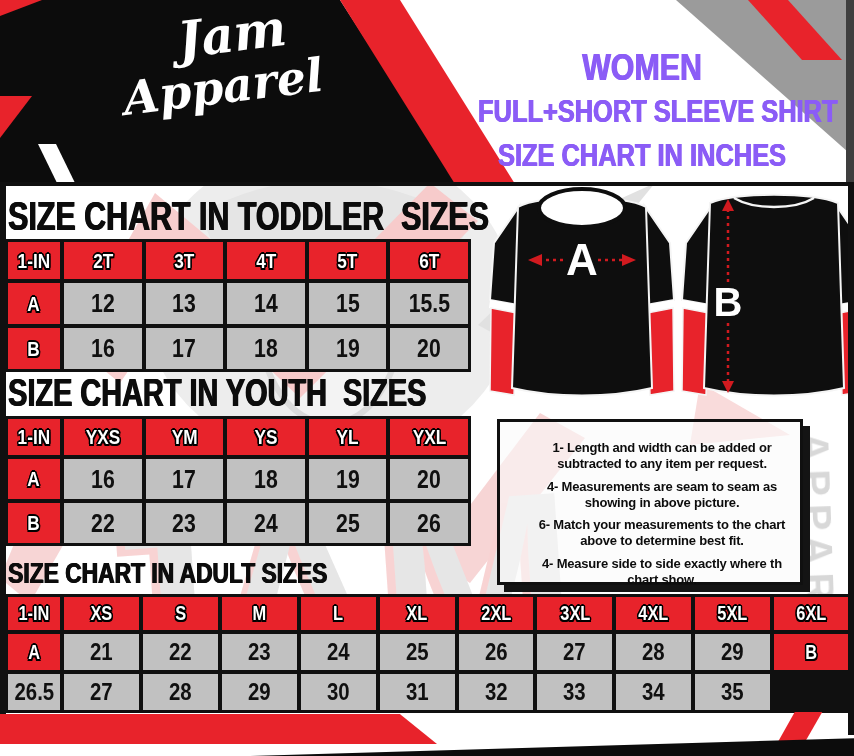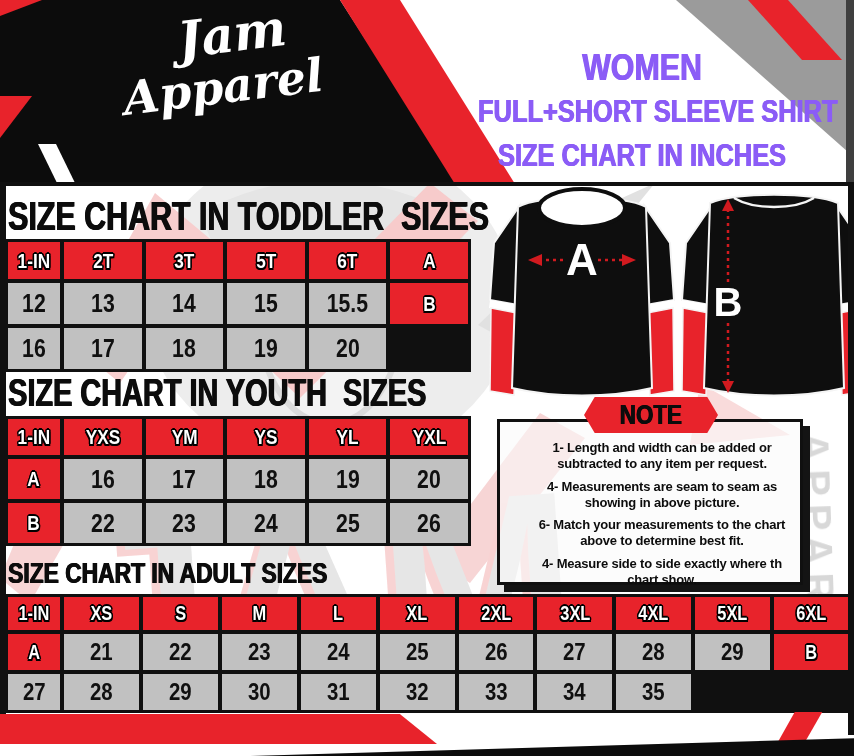--- a/index.html
+++ b/index.html
@@ -149,20 +149,23 @@
       <div class="cell red">
         <span class="hdr-txt">1-IN</span>
       </div>
       <div class="cell red">
         <span class="hdr-txt">2T</span>
       </div>
       <div class="cell red">
         <span class="hdr-txt">3T</span>
       </div>
       <div class="cell red">
+        <span class="hdr-txt">4T</span>
+      </div>
+      <div class="cell red">
         <span class="hdr-txt">5T</span>
       </div>
       <div class="cell red">
         <span class="hdr-txt">6T</span>
       </div>
       <div class="cell red">
         <span class="hdr-txt">A</span>
       </div>
       <div class="cell val">
         <span class="val-txt">12</span>
@@ -313,20 +316,23 @@
         <span class="val-txt">27</span>
       </div>
       <div class="cell val">
         <span class="val-txt">28</span>
       </div>
       <div class="cell val">
         <span class="val-txt">29</span>
       </div>
       <div class="cell red">
         <span class="hdr-txt">B</span>
+      </div>
+      <div class="cell val">
+        <span class="val-txt">26.5</span>
       </div>
       <div class="cell val">
         <span class="val-txt">27</span>
       </div>
       <div class="cell val">
         <span class="val-txt">28</span>
       </div>
       <div class="cell val">
         <span class="val-txt">29</span>
       </div>
@@ -378,23 +384,20 @@
       <path d="M28,18 C55,7 129,7 156,18 L162,203 C120,213 64,213 22,203 Z" fill="#0e0e0e" stroke="#f5f5f5" stroke-width="2"></path>
       <path d="M52,13 C72,25 112,25 132,13" fill="none" stroke="#f5f5f5" stroke-width="2.5"></path>
       <line x1="46" y1="24" x2="46" y2="100" stroke="#d11a1f" stroke-width="2.5" stroke-dasharray="3 4"></line>
       <line x1="46" y1="138" x2="46" y2="198" stroke="#d11a1f" stroke-width="2.5" stroke-dasharray="3 4"></line>
       <polygon points="40,26 52,26 46,14" fill="#d11a1f"></polygon>
       <polygon points="40,196 52,196 46,208" fill="#d11a1f"></polygon>
       <text x="46" y="131" text-anchor="middle" fill="#ffffff" font-weight="bold" font-size="40" font-family="Liberation Sans, sans-serif">B</text>
     </g>
   </svg>
 
-  <div class="note-banner">
-    <span>NOTE</span>
-  </div>
   <div class="note-box">
     <div class="note-item">1- Length and width can be added or subtracted to any item per request.</div>
     <div class="note-item">4- Measurements are seam to seam  as showing in above picture.</div>
     <div class="note-item">6- Match your measurements to the chart above to determine best fit.</div>
     <div class="note-item">4- Measure side to side exactly where th chart show.</div>
   </div>
 
   <div class="foot-red"></div>
   <div class="foot-black"></div>
   <div class="foot-redslash"></div>

